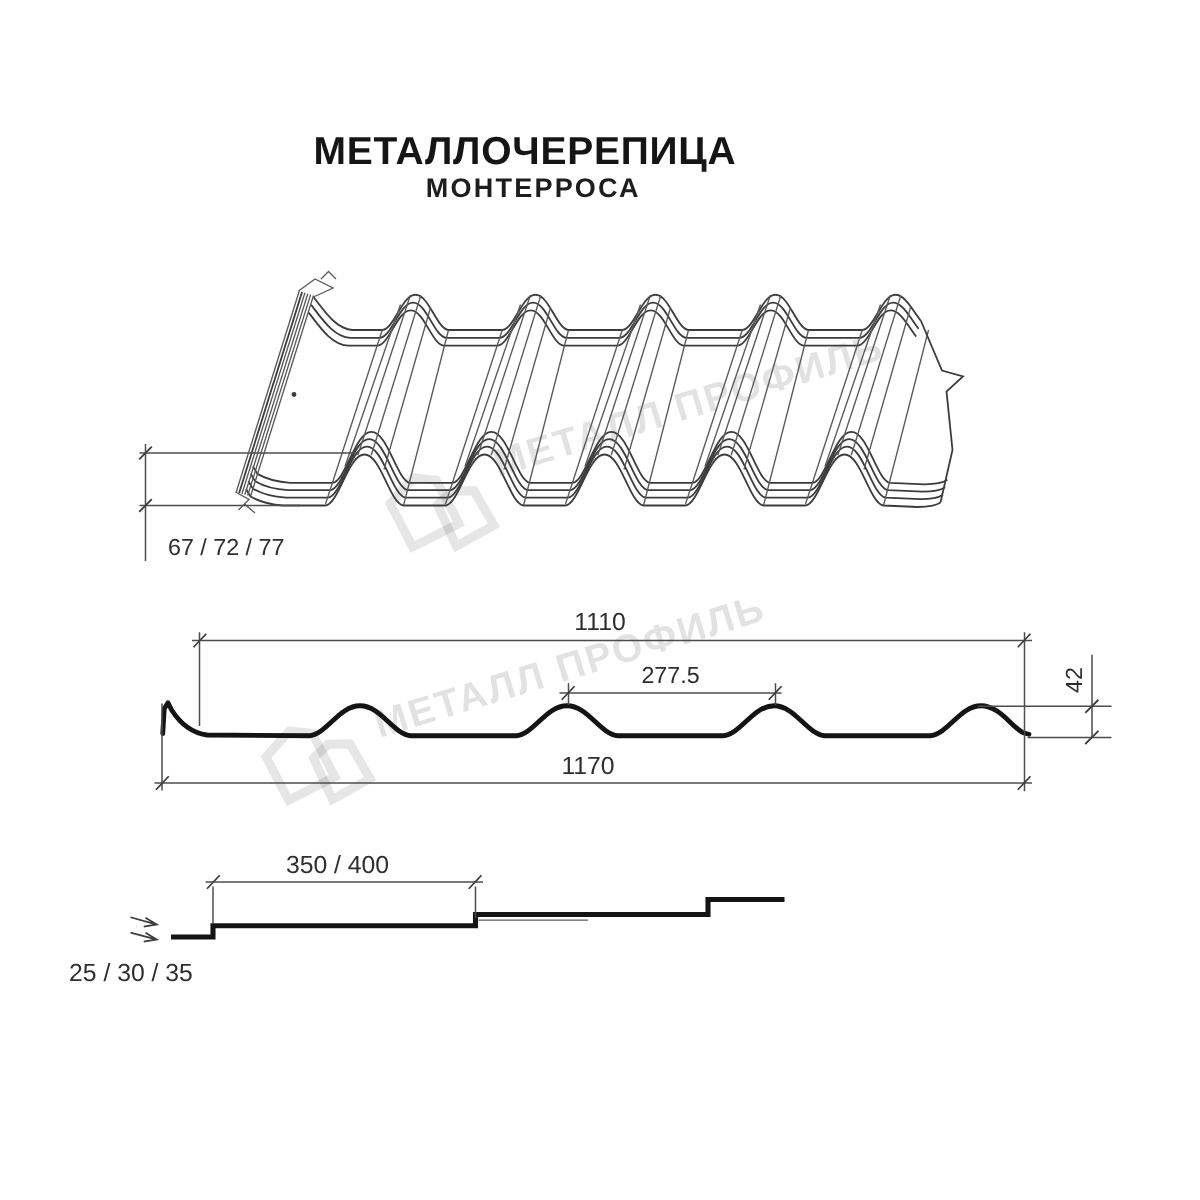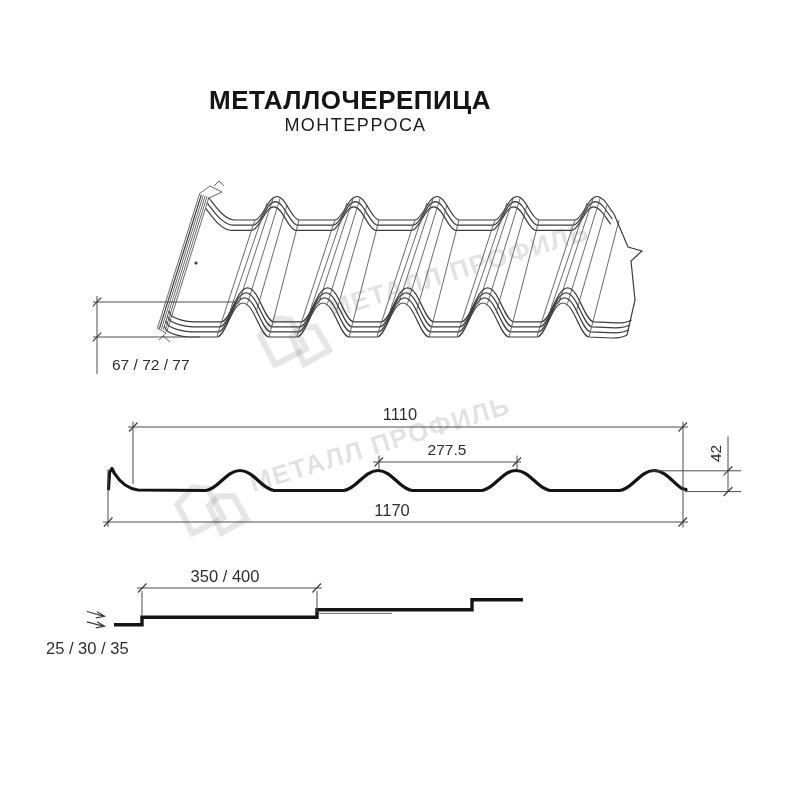--- a/index.html
+++ b/index.html
@@ -1,21 +1,21 @@
 <!DOCTYPE html>
 <html><head>
 <meta charset="utf-8">
 <style>
   html,body{margin:0;padding:0;background:#fff;}
   .page{position:relative;width:800px;height:800px;background:#ffffff;overflow:hidden;
         font-family:"Liberation Sans",sans-serif;}
   .title{position:absolute;top:70px;left:0;width:700px;text-align:center;
          font-size:26px;font-weight:700;letter-spacing:.5px;color:#151515;line-height:1;}
   .subtitle{position:absolute;top:116px;left:0;width:711px;text-align:center;
-            font-size:18px;font-weight:400;letter-spacing:1.5px;color:#1d1d1d;line-height:1;}
+            font-size:18px;font-weight:700;letter-spacing:1.5px;color:#1d1d1d;line-height:1;}
   svg.sheet{position:absolute;left:0;top:0;}
   svg text{font-family:"Liberation Sans",sans-serif;fill:#2e2e2e;}
   .dim-t{font-size:16.5px;}
   .dim-s{font-size:15.5px;}
   .wm-text{font-size:26px;font-weight:700;letter-spacing:1.5px;fill:rgba(30,30,30,0.13);}
   .thin{stroke:#4d4d4d;stroke-width:1;fill:none;}
   .tick{stroke:#3d3d3d;stroke-width:1.2;fill:none;}
   .hair{stroke:#5a5a5a;stroke-width:0.9;fill:none;}
   .edge{stroke:#3c3c3c;stroke-width:1.2;fill:none;}
   .heavy{stroke:#141414;stroke-width:3.2;fill:none;stroke-linecap:round;stroke-linejoin:round;}

